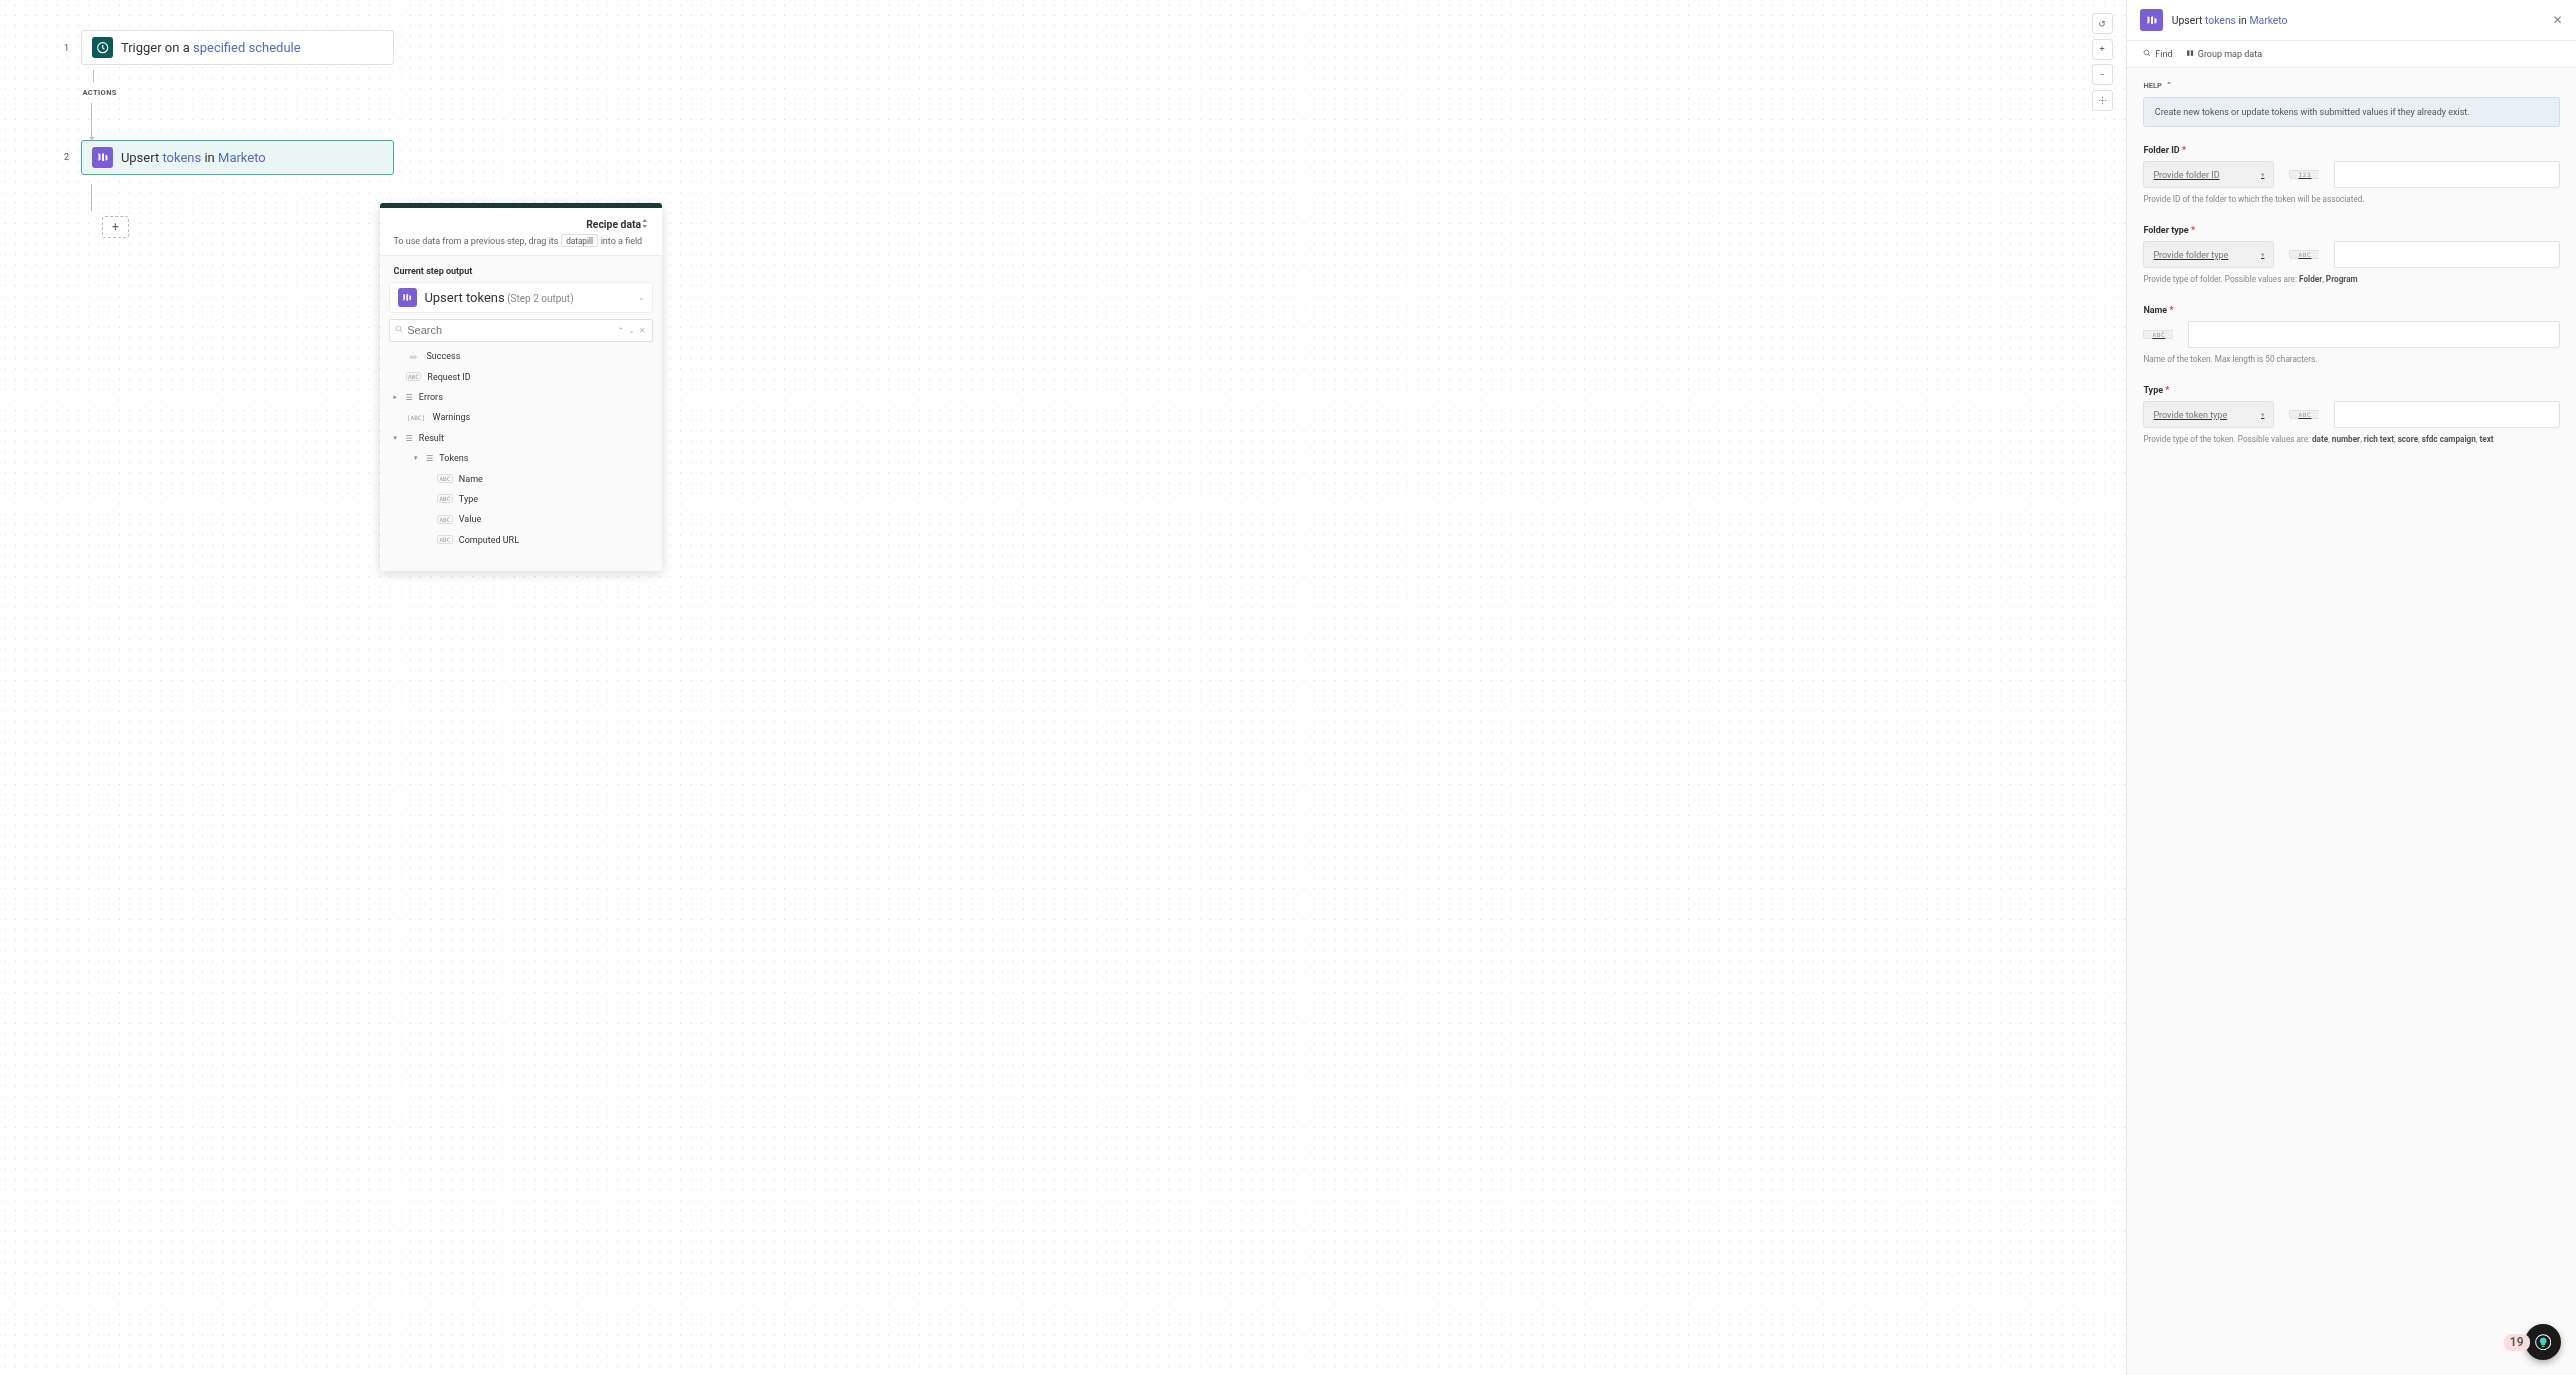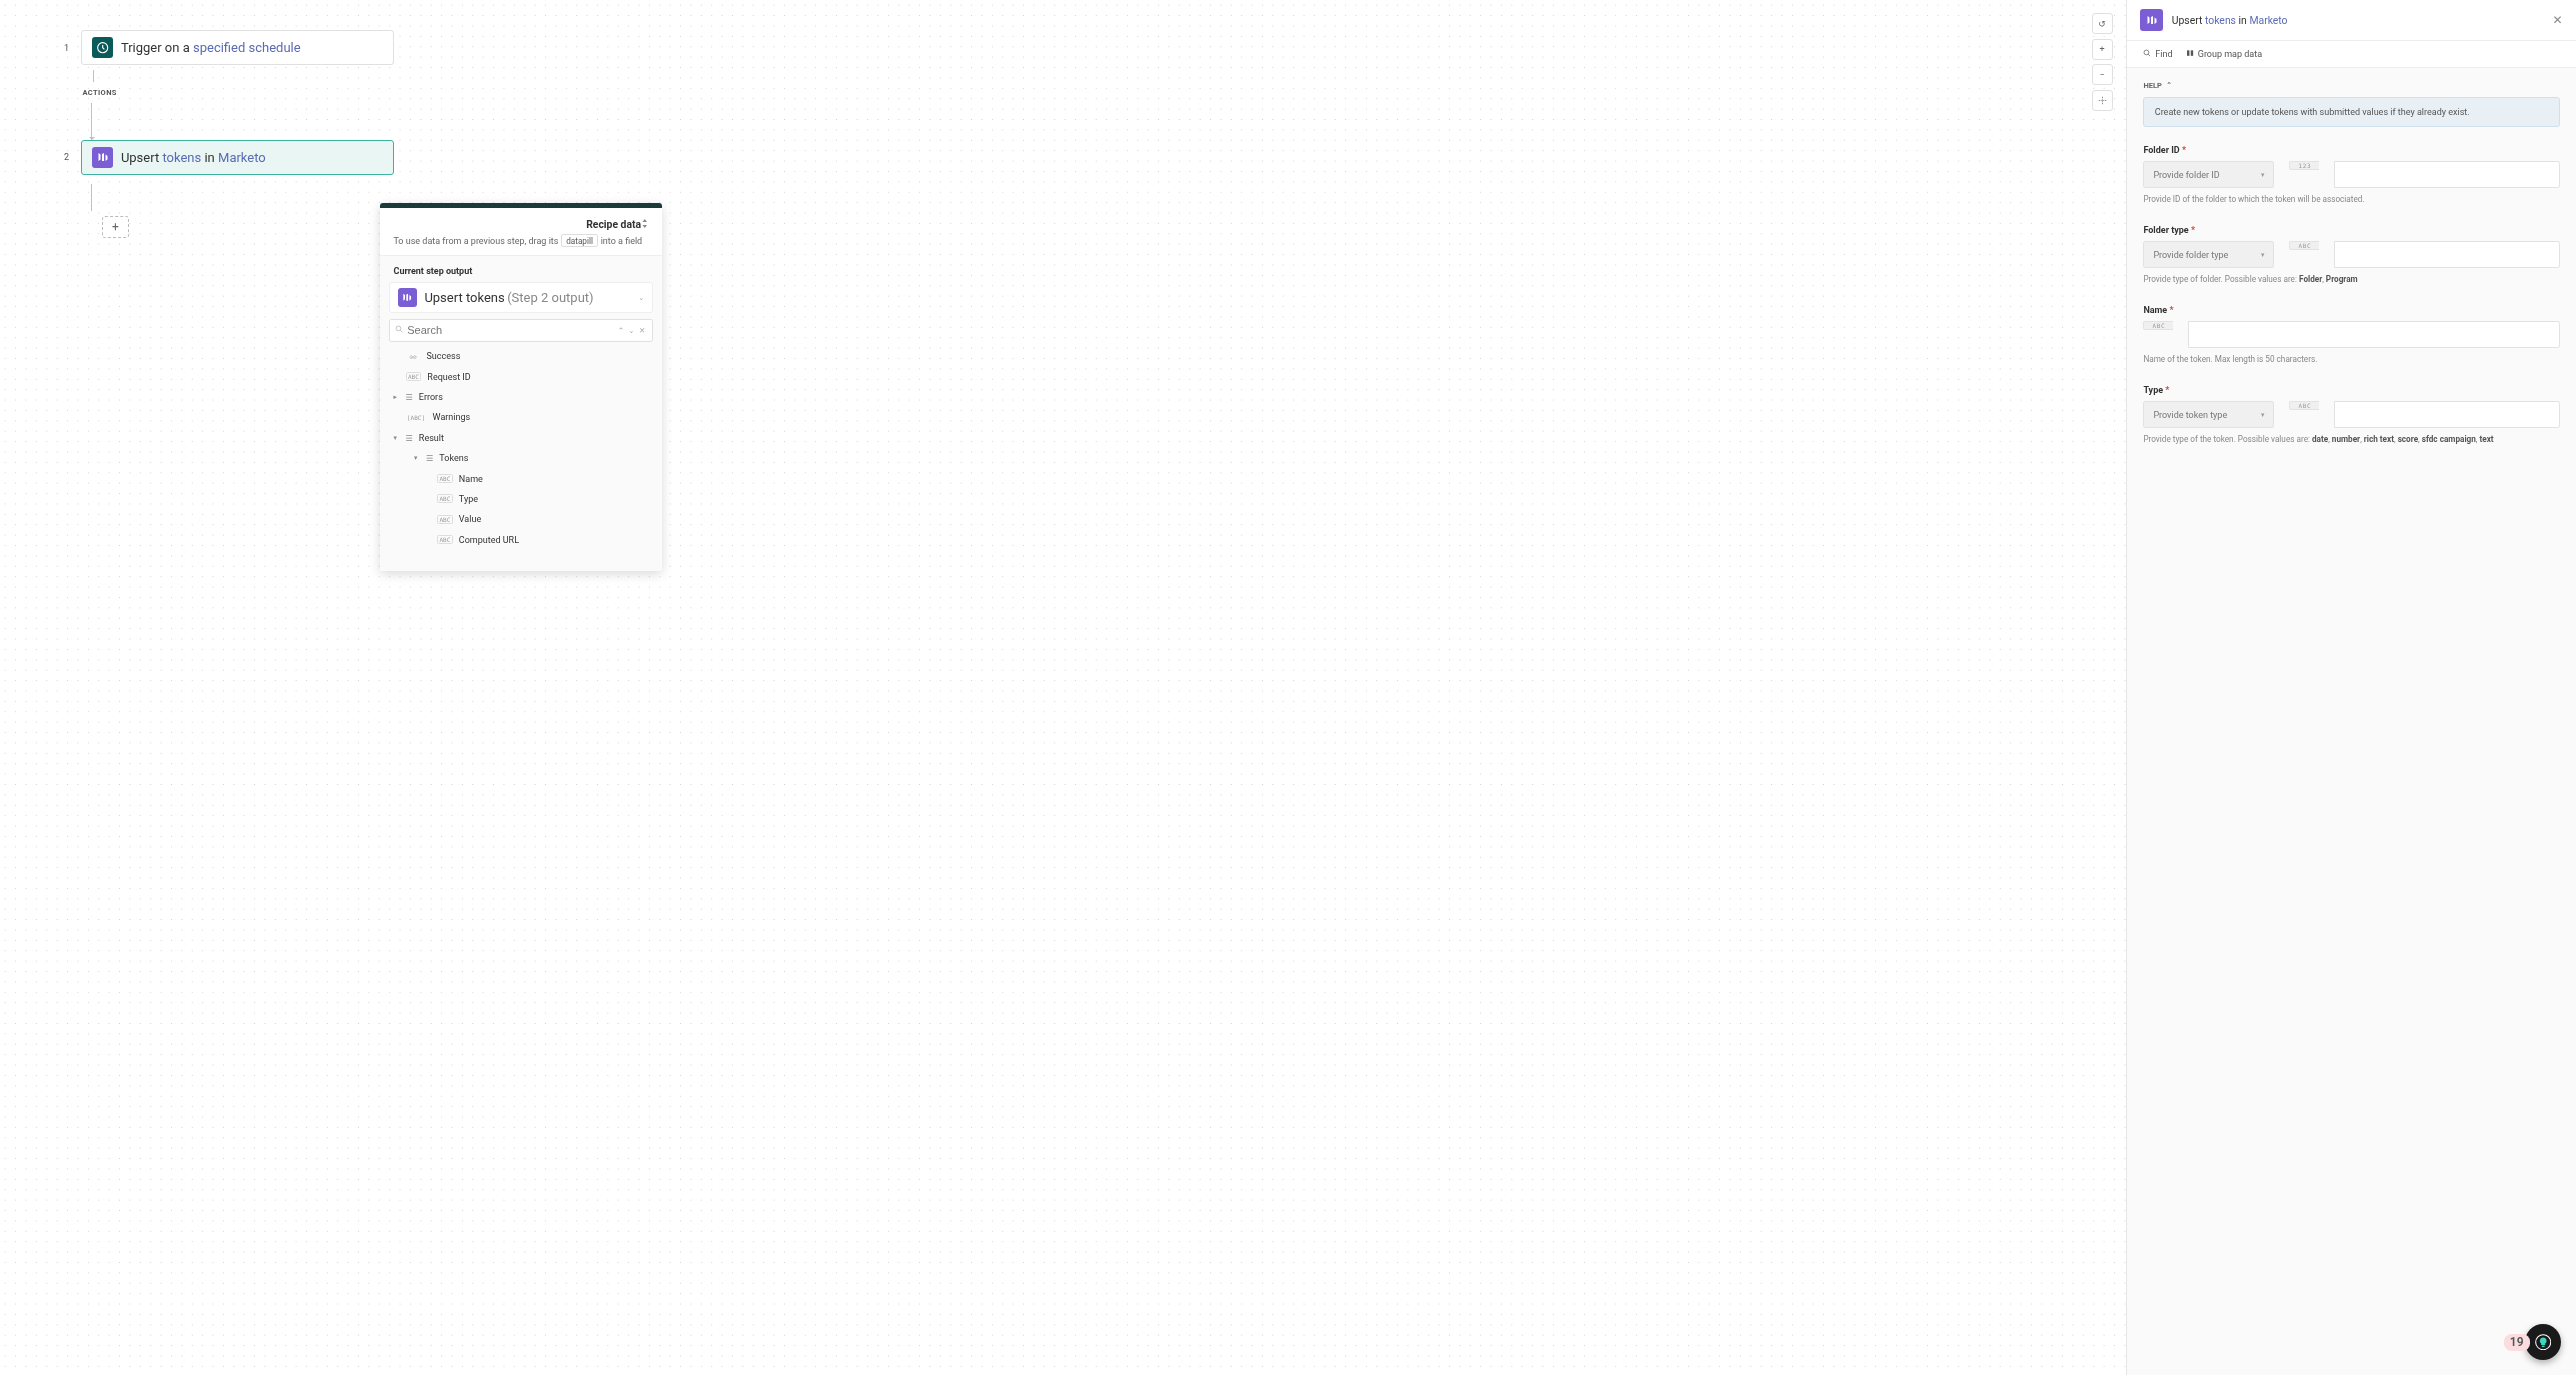--- a/index.html
+++ b/index.html
@@ -161,21 +161,21 @@
       justify-content: space-between;
       background: #fff;
       border: 0.7px solid #eee;
       border-radius: 3px;
       padding: 4.5px 7.5px;
       margin-bottom: 6px;
       cursor: pointer;
     }
     .output-header-left { display: flex; align-items: center; gap: 7.5px; }
     .output-title { font-size: 13px; font-weight: 400; color: #333; }
-    .output-sub { font-size: 13px; color: #888; }
+    .output-sub { font-size: 10px; color: #888; }
     .mini-icon {
       width: 19.4px; height: 19.4px; border-radius: 3px; display: flex; align-items: center; justify-content: center;
     }
     .search-bar {
       display: flex;
       align-items: center;
       border: 0.7px solid #e0e0e0;
       border-radius: 2.2px;
       background: #fff;
       margin-bottom: 4.5px;
@@ -270,21 +270,21 @@
       margin-bottom: 18px;
     }
     .field-group { margin-bottom: 21px; }
     .field-label {
       font-size: 9px;
       font-weight: 700;
       color: #333;
       margin-bottom: 6px;
     }
     .req { color: #d0453e; }
-    .field-row { display: flex; gap: 15px; align-items: flex-start; }
+    .field-row { display: flex; gap: 15px; align-items: center; text-decoration: underline; }
     .select-box {
       flex: 0 0 131px;
       display: flex;
       align-items: center;
       justify-content: space-between;
       background: #f0f0f0;
       border: 0.7px solid #e2e2e2;
       border-radius: 2.2px;
       padding: 7.5px 9px;
       font-size: 9px;

